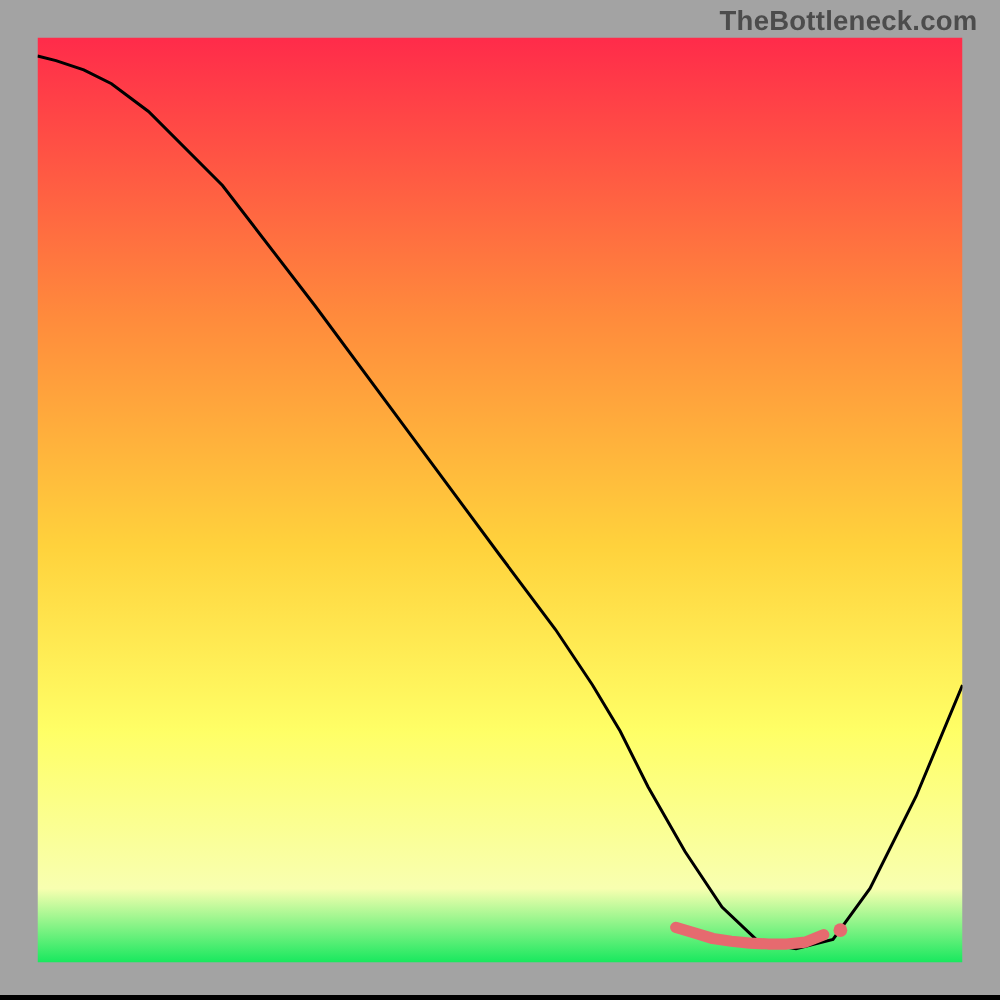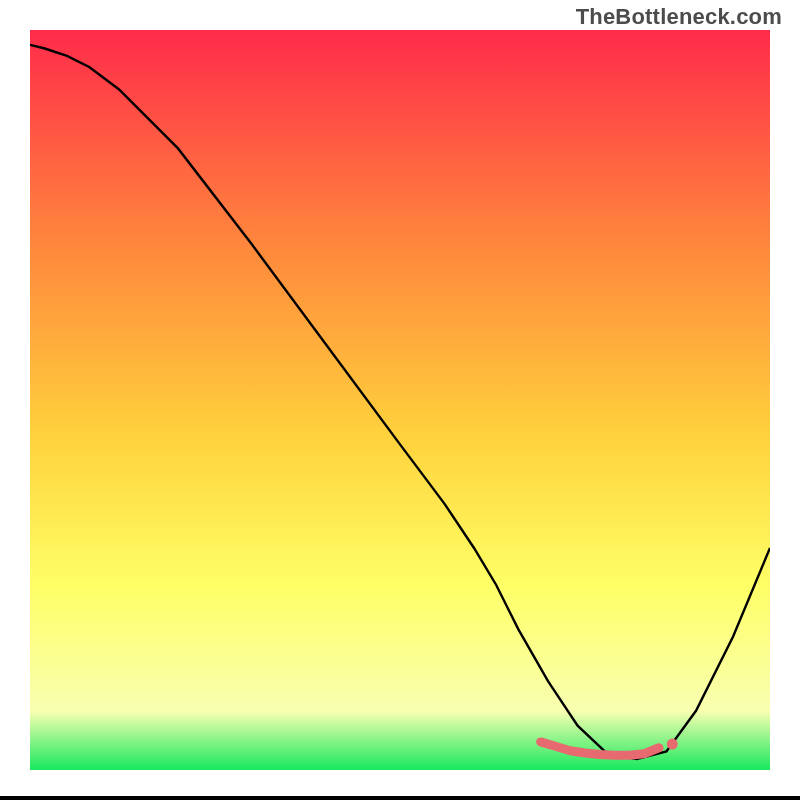--- a/index.html
+++ b/index.html
@@ -1,21 +1,21 @@
 <!DOCTYPE html>
 <html><head>
 <meta charset="utf-8">
 <style>
   * { margin: 0; padding: 0; box-sizing: border-box; }
   html, body { width: 800px; height: 800px; overflow: hidden; background: #000; }
   .frame {
     position: relative;
     width: 800px;
     height: 796px;
-    background: #ffffff;
+    background: #a3a3a3;
   }
   .watermark {
     position: absolute;
     top: 4px;
     right: 18px;
     font-family: Arial, Helvetica, sans-serif;
     font-size: 22px;
     font-weight: 600;
     color: #4c4c4c;
     letter-spacing: 0.2px;

